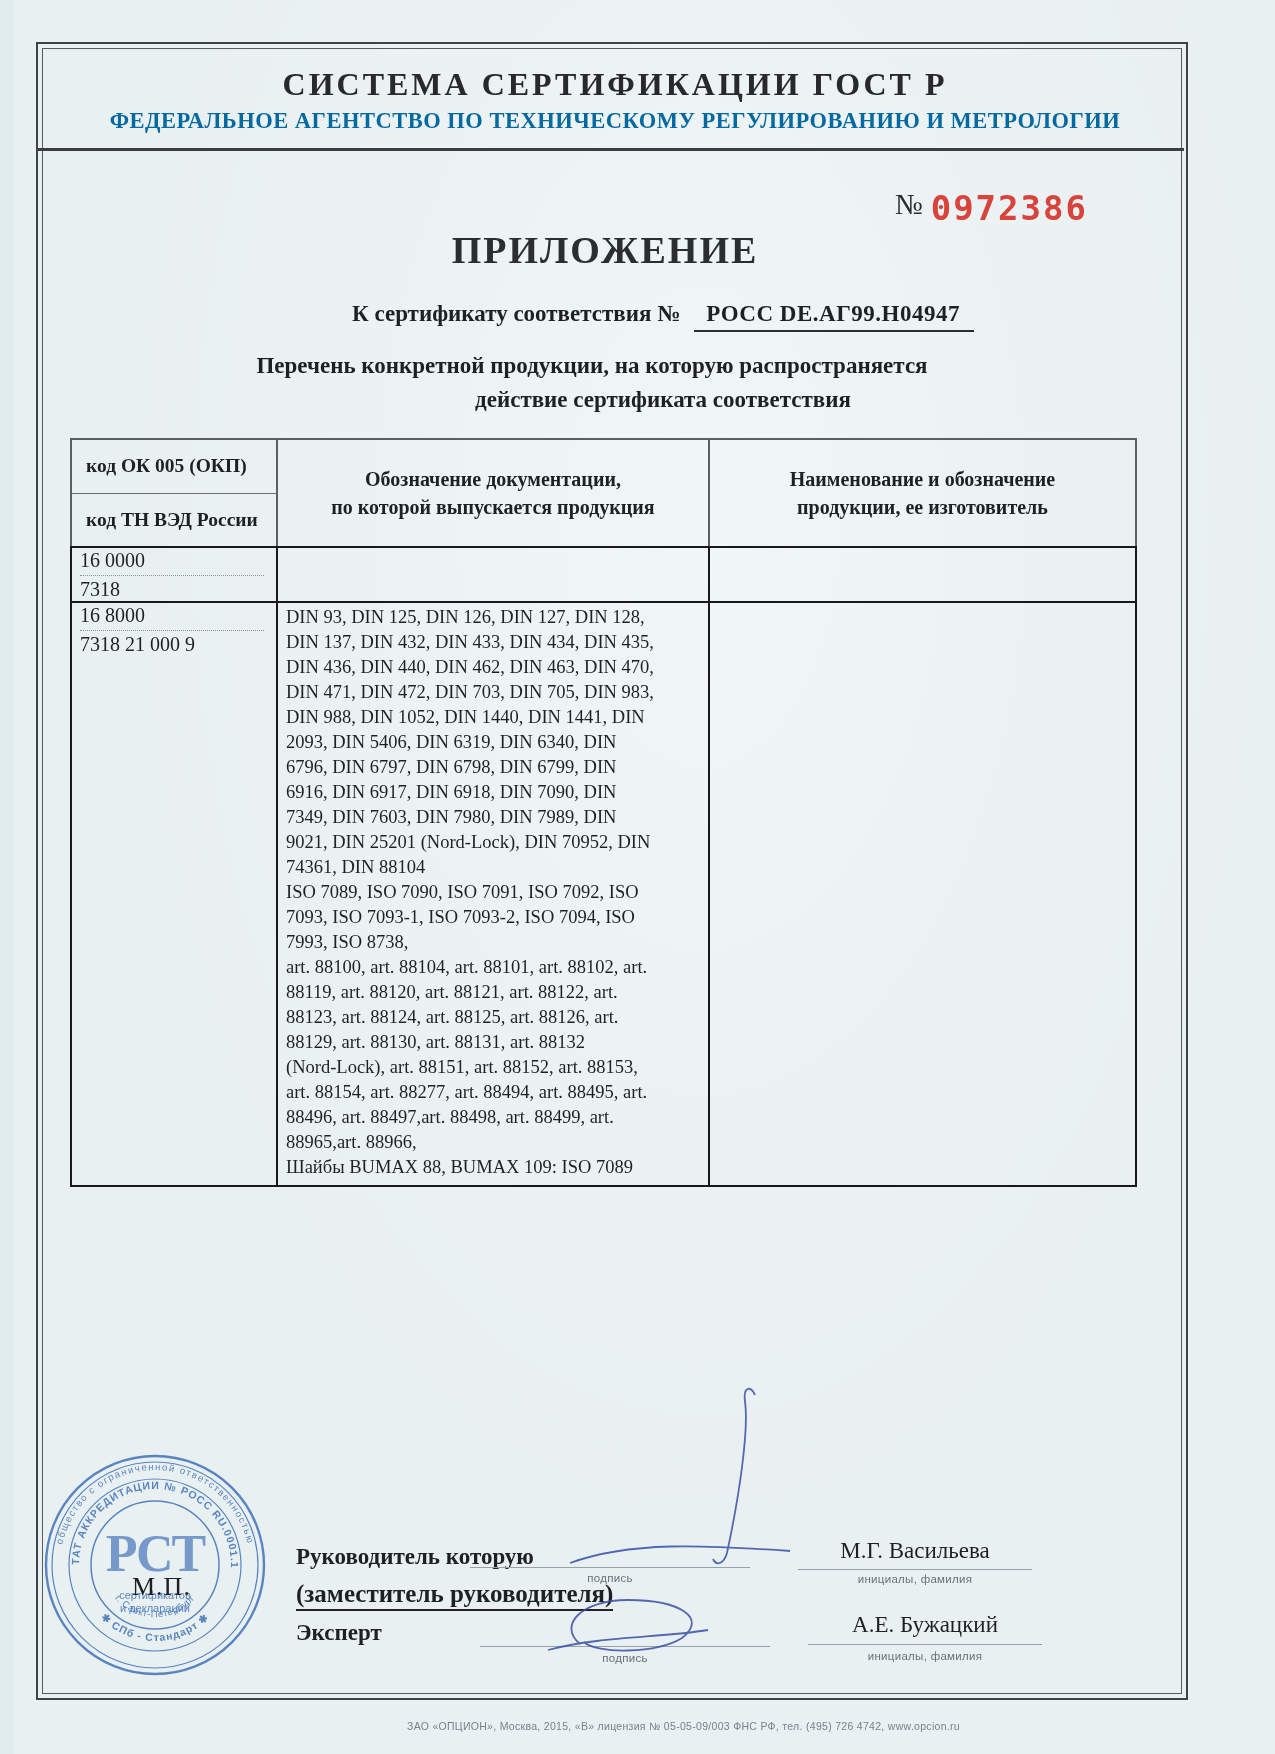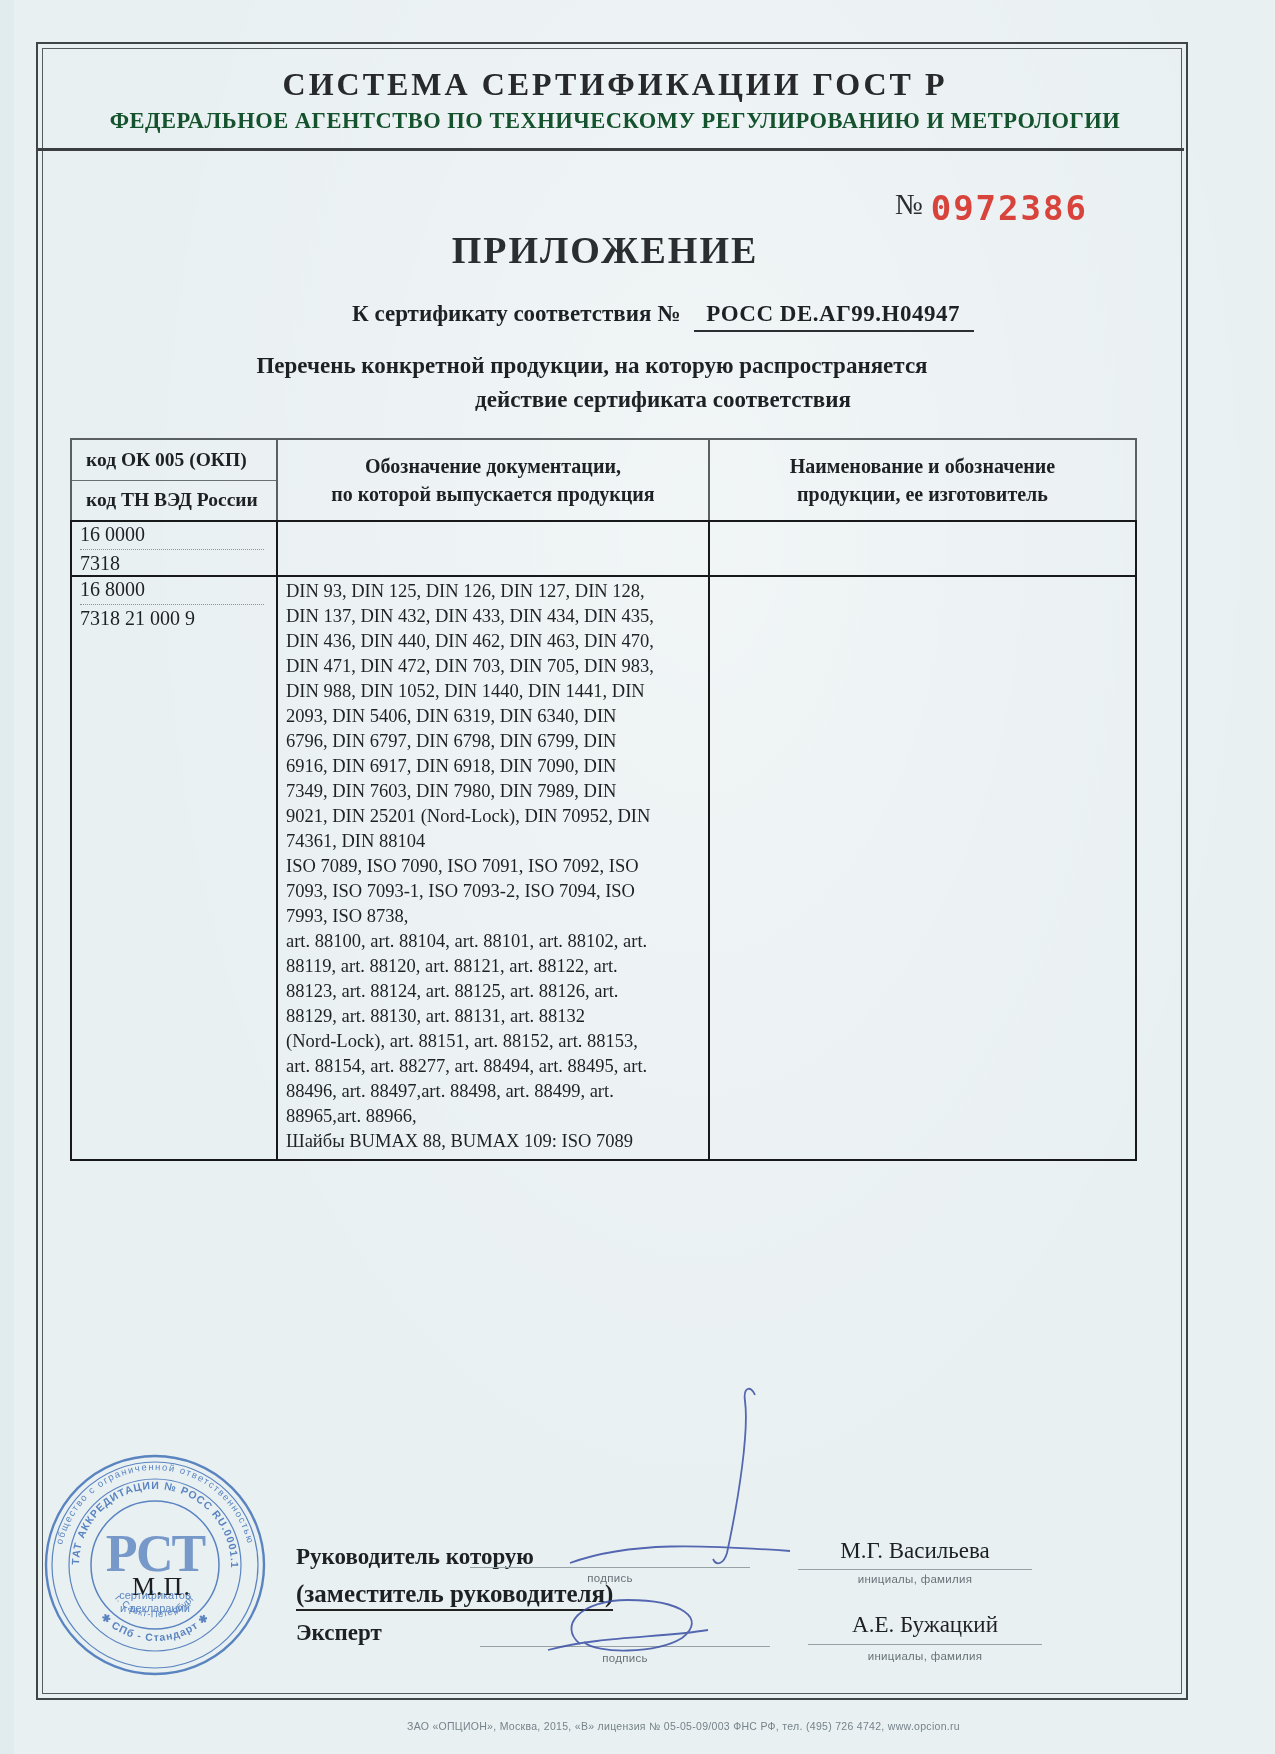--- a/index.html
+++ b/index.html
@@ -26,21 +26,21 @@
   }
   .abs{position:absolute;}
   .center{text-align:center;}
   
   .sys-title{
     left:50px;top:66px;width:1130px;
     font-size:32px;font-weight:bold;letter-spacing:3px;color:#27292b;
   }
   .agency-title{
     left:50px;top:108px;width:1130px;
-    font-size:22.5px;font-weight:bold;letter-spacing:.5px;color:#14532d;
+    font-size:22.5px;font-weight:bold;letter-spacing:.5px;color:#0369a1;
   }
   .head-sep{left:38px;top:148px;width:1146px;height:3px;background:#3a3e40;}
   
   .form-no{left:895px;top:180px;white-space:nowrap;margin-top:8px;}
   .form-no .pref{font-size:29px;color:#2a2d2f;vertical-align:top;}
   .form-no .digits{
     font-family:"DejaVu Sans Mono", monospace;font-weight:bold;
     font-size:34px;letter-spacing:2px;color:#d8433c;margin-left:8px;
   }
   .doc-title{
@@ -51,21 +51,21 @@
   .cert-line .num{
     display:inline-block;margin-left:14px;padding:0 14px 3px 12px;
     border-bottom:2px solid #2c2f31;letter-spacing:.5px;
   }
   .purpose-1{left:27px;top:353px;width:1130px;font-size:23px;font-weight:bold;}
   .purpose-2{left:98px;top:387px;width:1130px;font-size:23px;font-weight:bold;}
   
   .cert-table{left:70px;top:438px;width:1067px;}
   .t-head{
     display:grid;grid-template-columns:204px 432px 1fr;
-    border:2px solid #5a5f61;border-bottom:none;height:82px;box-sizing:border-box;text-align:right;
+    border:2px solid #5a5f61;border-bottom:none;height:108px;box-sizing:border-box;text-align:right;
   }
   .t-head > div + div{border-left:2px solid #5a5f61;}
   .th-col1{display:flex;flex-direction:column;}
   .th-col1-top,.th-col1-bottom{
     flex:1;display:flex;align-items:center;padding-left:14px;
     font-size:19.5px;font-weight:bold;
   }
   .th-col1-top{border-bottom:1.5px solid #6a6f71;}
   .th-c23{
     display:flex;flex-direction:column;justify-content:center;align-items:center;

